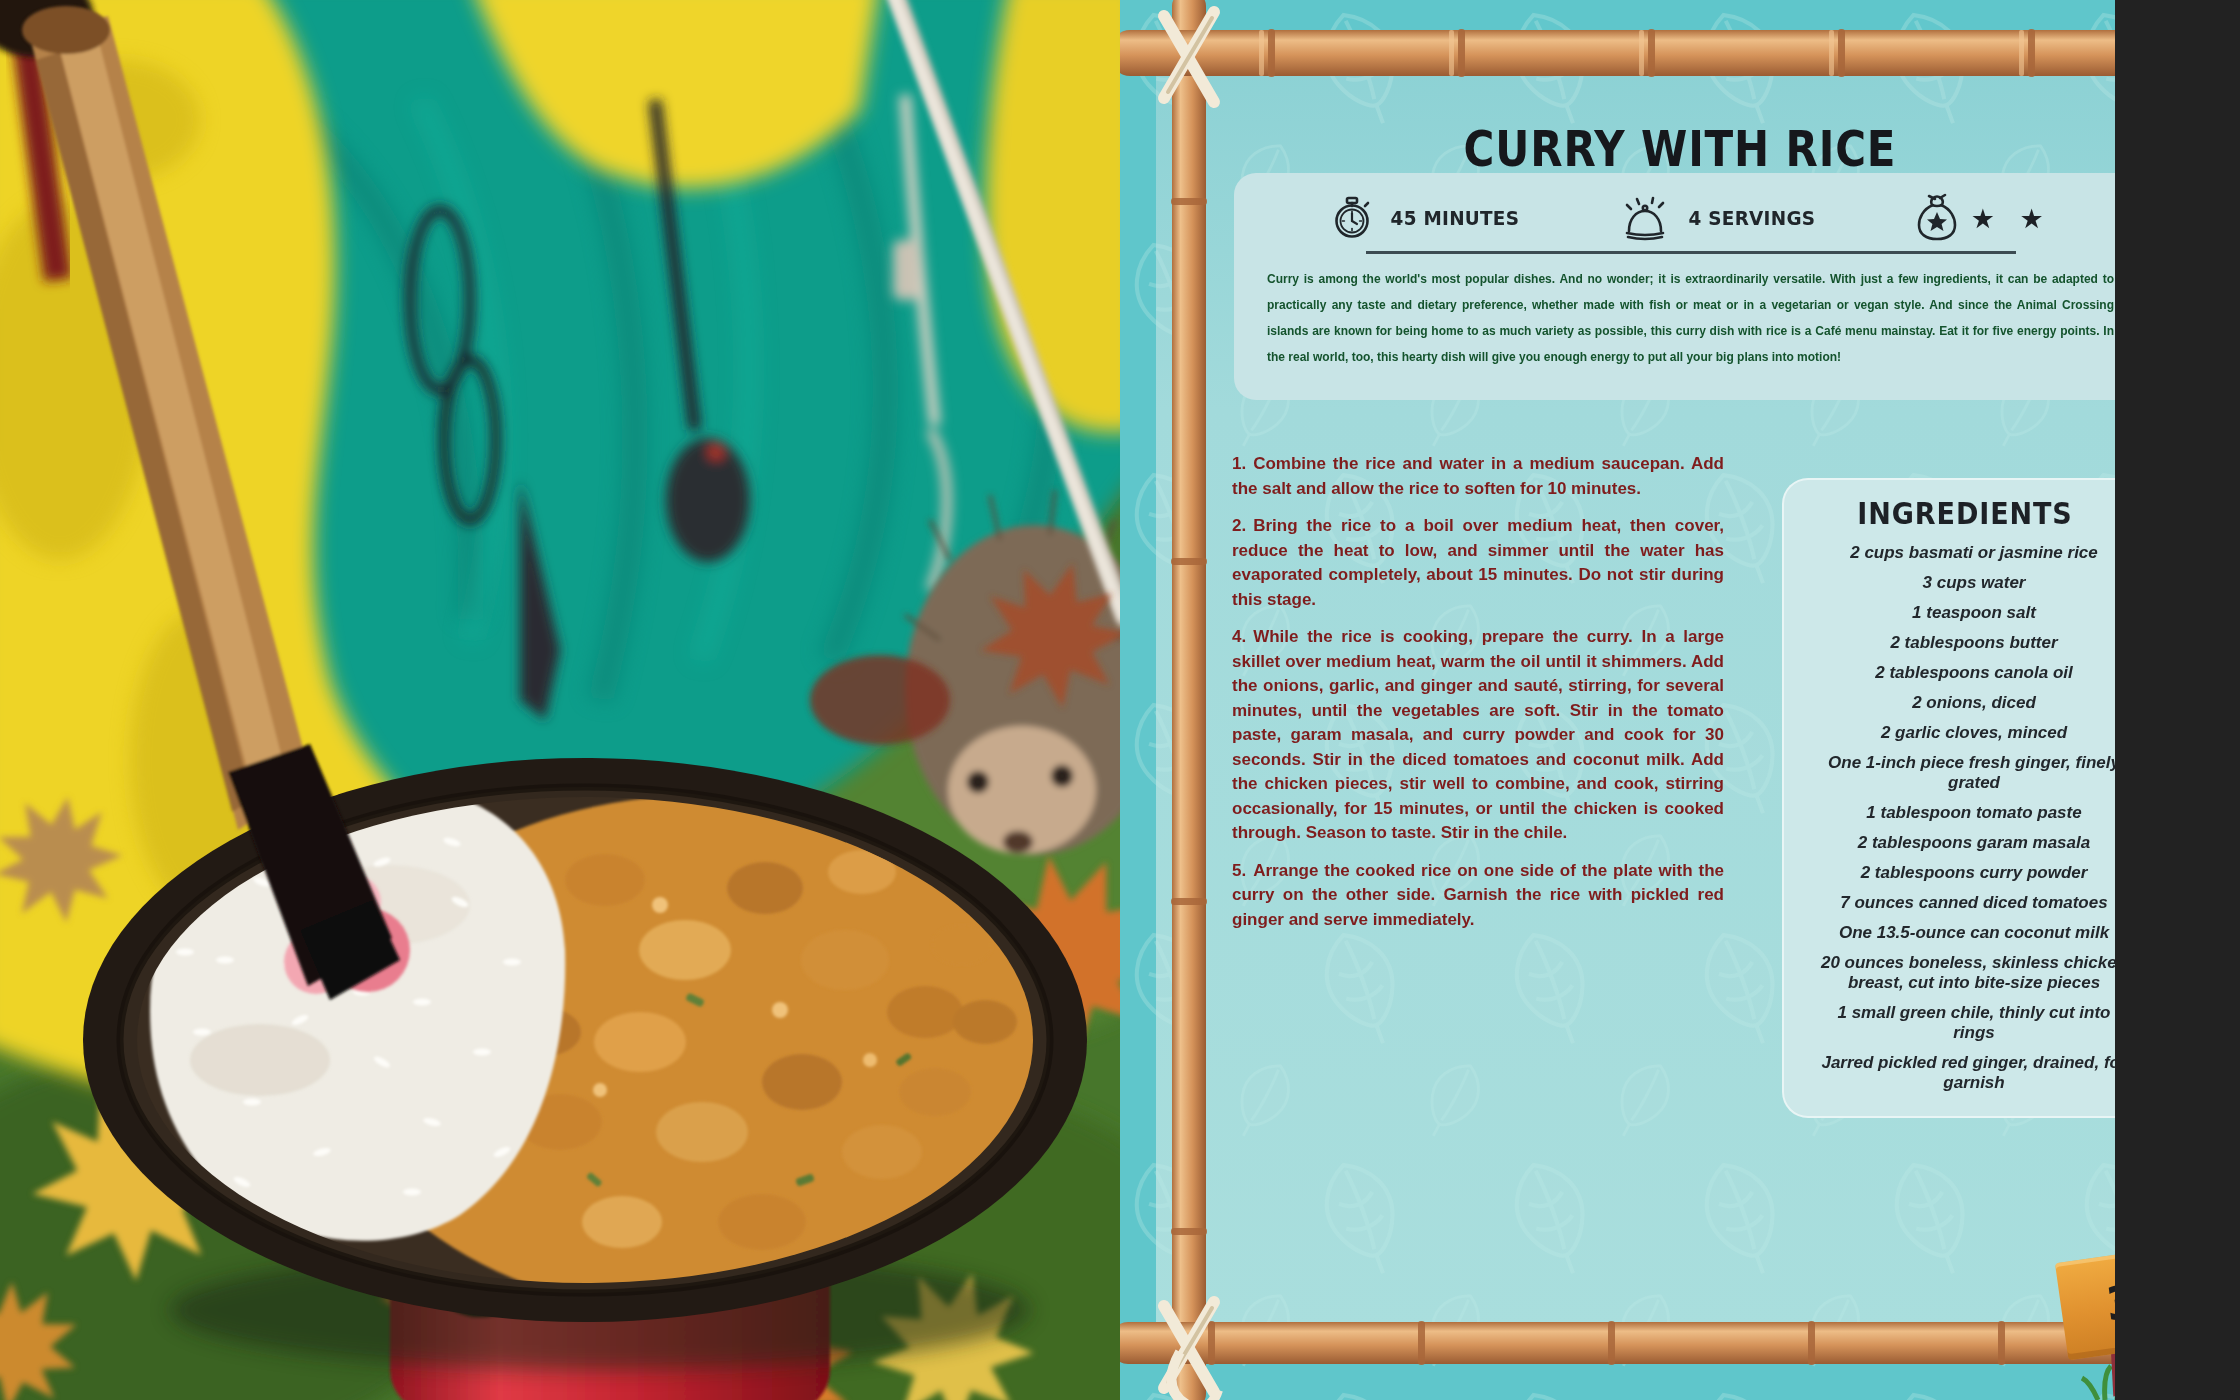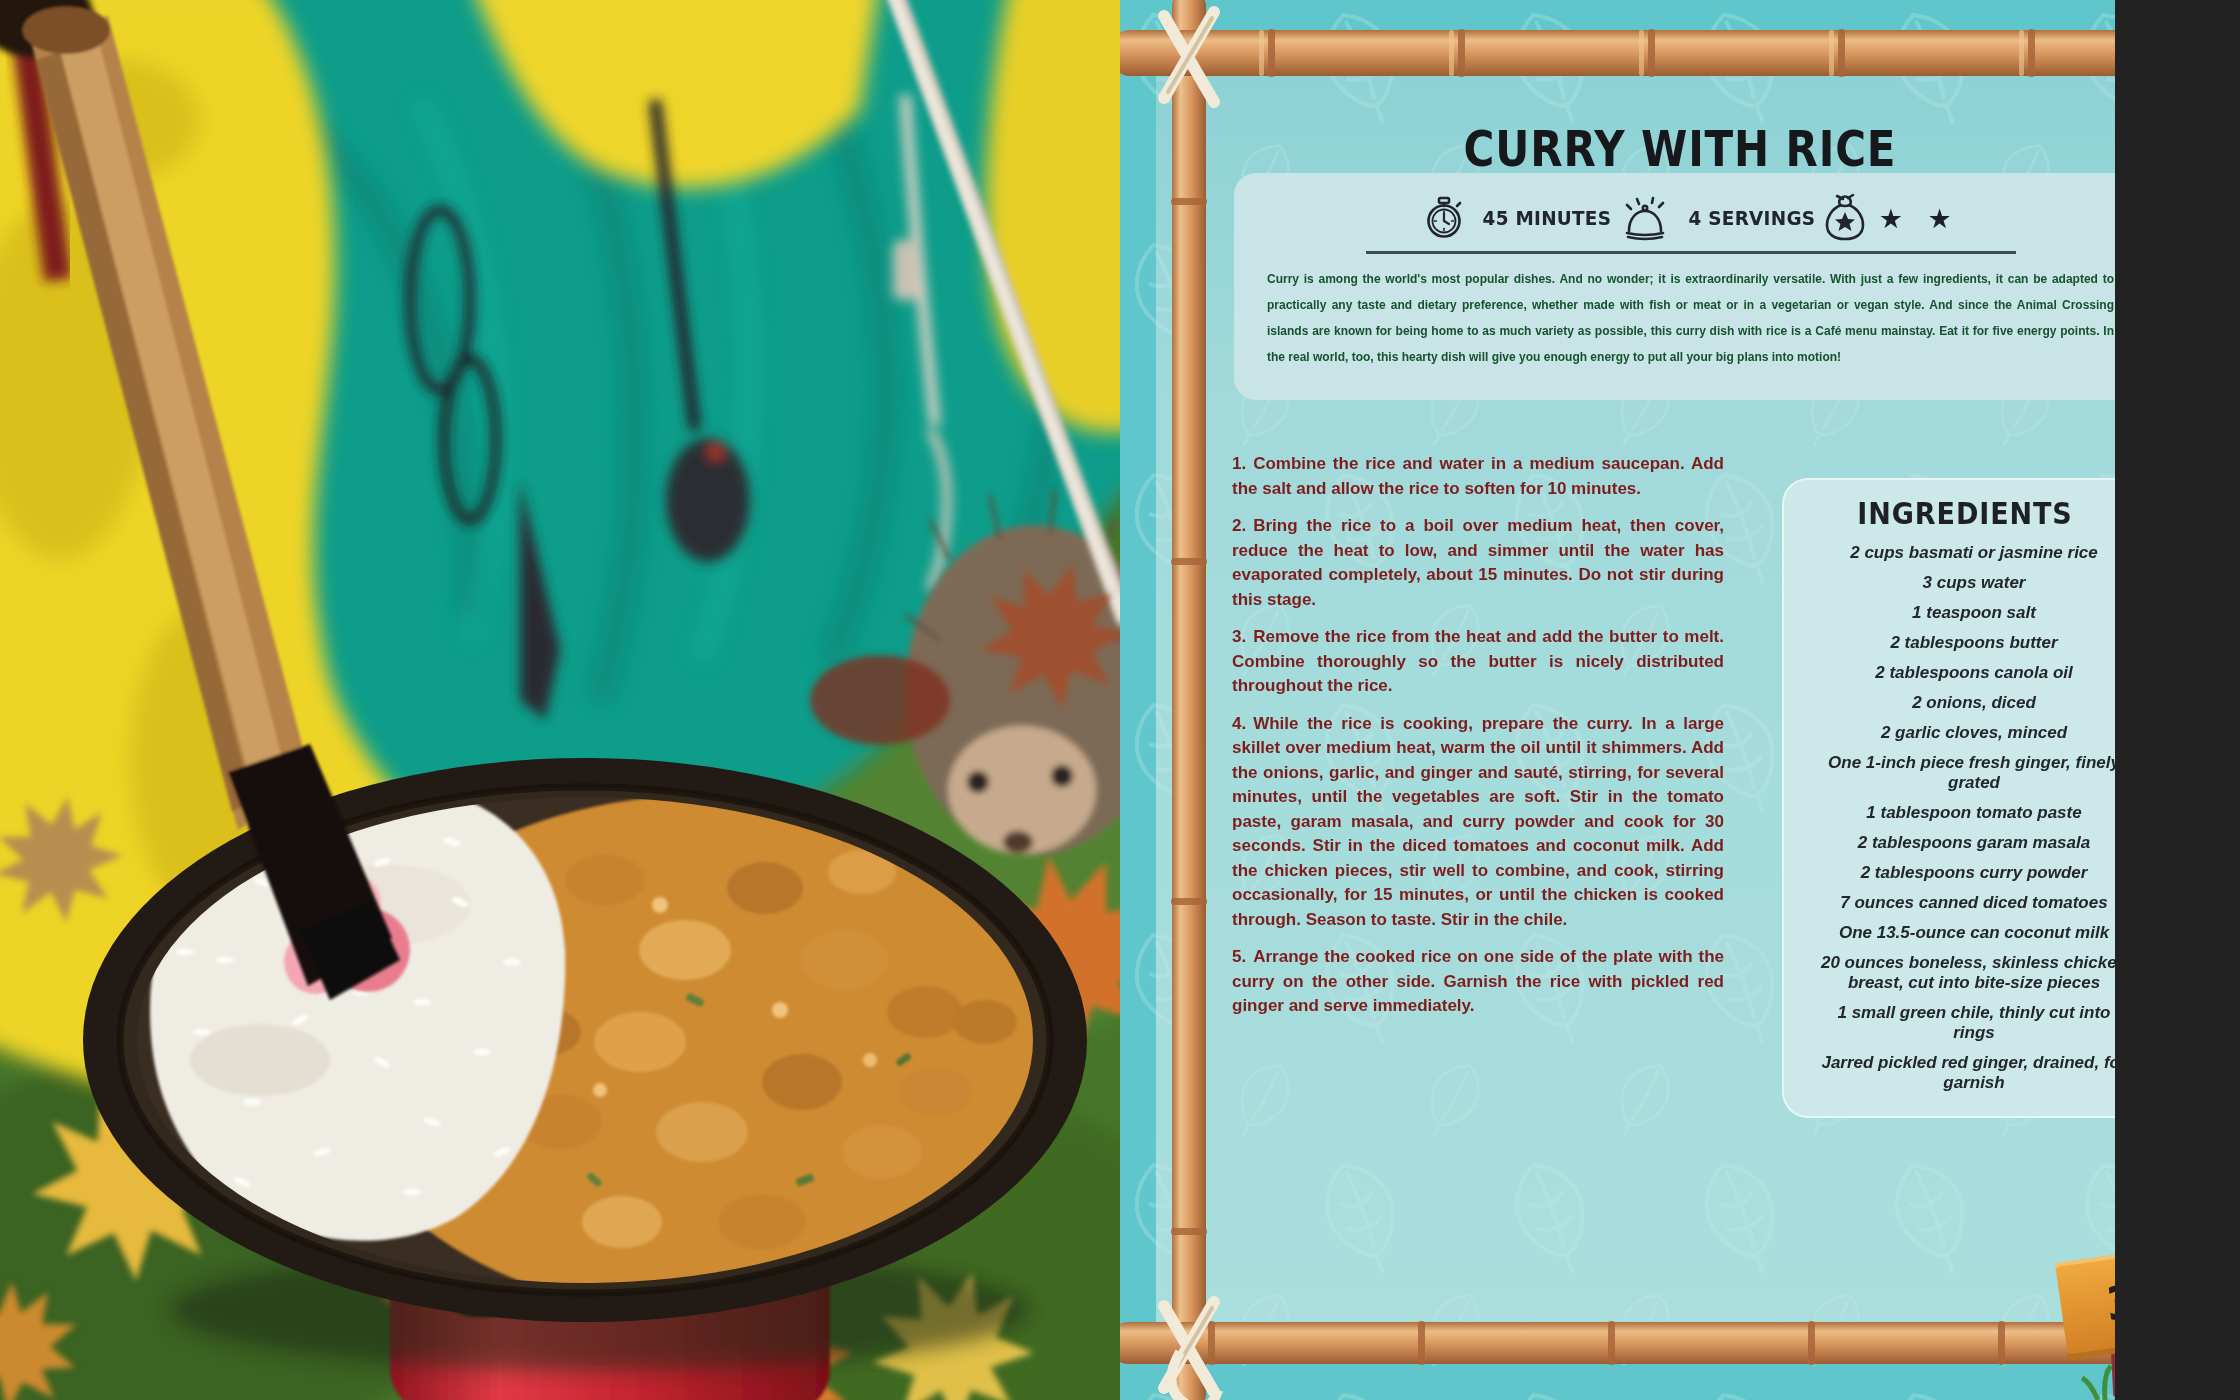--- a/index.html
+++ b/index.html
@@ -16,21 +16,21 @@
   .inner-panel{position:absolute;left:36px;top:44px;width:1050px;height:1306px;
           background:linear-gradient(180deg,#8bd1d4 0%,#a2dadb 28%,#a9dedd 100%);}
   .leaf-pattern{position:absolute;left:0;top:0;width:1120px;height:1400px;opacity:.5;pointer-events:none;}
 
   .page-title{position:absolute;left:0;top:86px;width:1120px;text-align:center;
       font-family:"DejaVu Sans",sans-serif;font-weight:bold;font-size:50px;
       letter-spacing:1px;color:#16181c;transform:scaleX(.84);}
 
   .intro-card{position:absolute;left:114px;top:173px;width:913px;height:227px;
       background:#c8e4e6;border-radius:22px;}
-  .badges{display:flex;justify-content:center;align-items:center;margin-top:20px;height:50px;}
+  .badges{display:flex;justify-content:center;align-items:center;gap:92px;margin-top:20px;height:50px;}
   .badge{display:flex;align-items:center;gap:10px;}
   .badge .lbl{font-family:"DejaVu Sans",sans-serif;font-weight:bold;font-size:20px;
       letter-spacing:.3px;color:#20262b;transform:scaleX(.92);}
   .badge .stars{font-size:27px;letter-spacing:8px;color:#1d2126;font-family:"DejaVu Sans",sans-serif;}
   .badge svg{display:block}
   .divider{width:650px;height:3px;background:#3c4b52;margin:8px auto 9px auto;}
   .intro-text{padding:0 33px;font-size:12px;line-height:26px;font-weight:bold;
       text-align:justify;color:#14532d;}
 
   .steps{position:absolute;left:112px;top:452px;width:492px;}
@@ -345,21 +345,20 @@
       <div class="divider"></div>
       <p class="intro-text">Curry is among the world's most popular dishes. And no wonder; it is extraordinarily versatile. With just a few ingredients, it can be adapted to practically any taste and dietary preference, whether made with fish or meat or in a vegetarian or vegan style. And since the Animal Crossing islands are known for being home to as much variety as possible, this curry dish with rice is a Café menu mainstay. Eat it for five energy points. In the real world, too, this hearty dish will give you enough energy to put all your big plans into motion!</p>
     </div>
 
     <div class="steps">
 
         <p><span class="num">1.</span><span>Combine the rice and water in a medium saucepan. Add the salt and allow the rice to soften for 10 minutes.</span></p>
 
         <p><span class="num">2.</span><span>Bring the rice to a boil over medium heat, then cover, reduce the heat to low, and simmer until the water has evaporated completely, about 15 minutes. Do not stir during this stage.</span></p>
 
-        <p><span class="num">3.</span><span>Remove the rice from the heat and add the butter to melt. Combine thoroughly so the butter is nicely distributed throughout the rice.</span></p>
 
         <p><span class="num">4.</span><span>While the rice is cooking, prepare the curry. In a large skillet over medium heat, warm the oil until it shimmers. Add the onions, garlic, and ginger and sauté, stirring, for several minutes, until the vegetables are soft. Stir in the tomato paste, garam masala, and curry powder and cook for 30 seconds. Stir in the diced tomatoes and coconut milk. Add the chicken pieces, stir well to combine, and cook, stirring occasionally, for 15 minutes, or until the chicken is cooked through. Season to taste. Stir in the chile.</span></p>
 
         <p><span class="num">5.</span><span>Arrange the cooked rice on one side of the plate with the curry on the other side. Garnish the rice with pickled red ginger and serve immediately.</span></p>
       </div>
 
     <div class="ingredients-box">
       <h2>INGREDIENTS</h2>
       <div class="ing-list">
 

